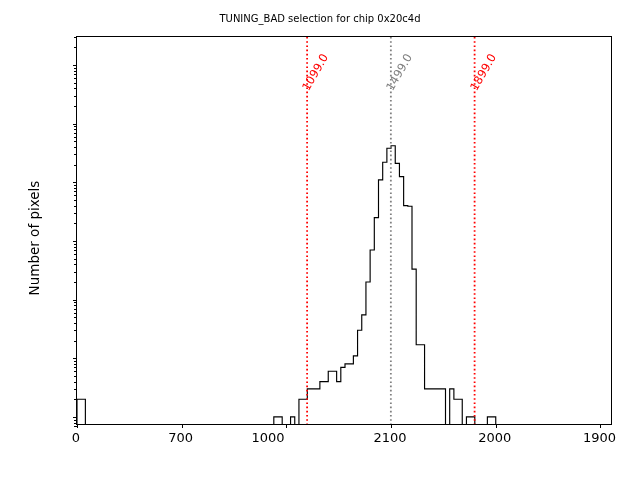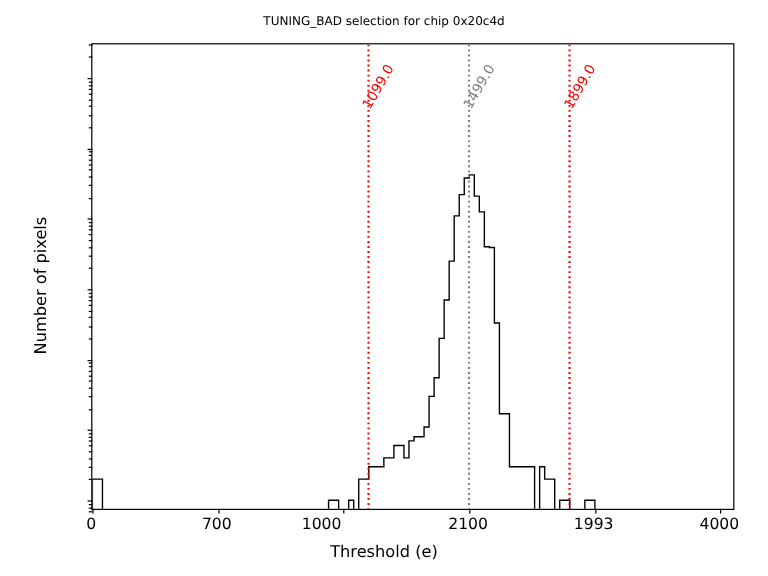--- a/index.html
+++ b/index.html
@@ -138,21 +138,20 @@
         <div class="ytickmin" style="top: 10.3286px;"></div>
         <div class="ytickmin" style="top: 0px;"></div>
       </div>
   </div>
 
   <div id="ticklabels-x">
       <div class="xticklabel" style="left: 76px;">0</div>
       <div class="xticklabel" style="left: 180.688px;">700</div>
       <div class="xticklabel" style="left: 268px;">1000</div>
       <div class="xticklabel" style="left: 390.062px;">2100</div>
-      <div class="xticklabel" style="left: 494.75px;">1993</div>
-      <div class="xticklabel" style="left: 599.438px;">4000</div>
+      <div class="xticklabel" style="left: 494.75px;">2000</div>
+      <div class="xticklabel" style="left: 599.438px;">1900</div>
     </div>
   <div id="ticklabels-y"></div>
 
-  <div id="xlabel">Threshold (e)</div>
   <div id="ylabel">Number of pixels</div>
 
 </div>
 
 </body></html>

